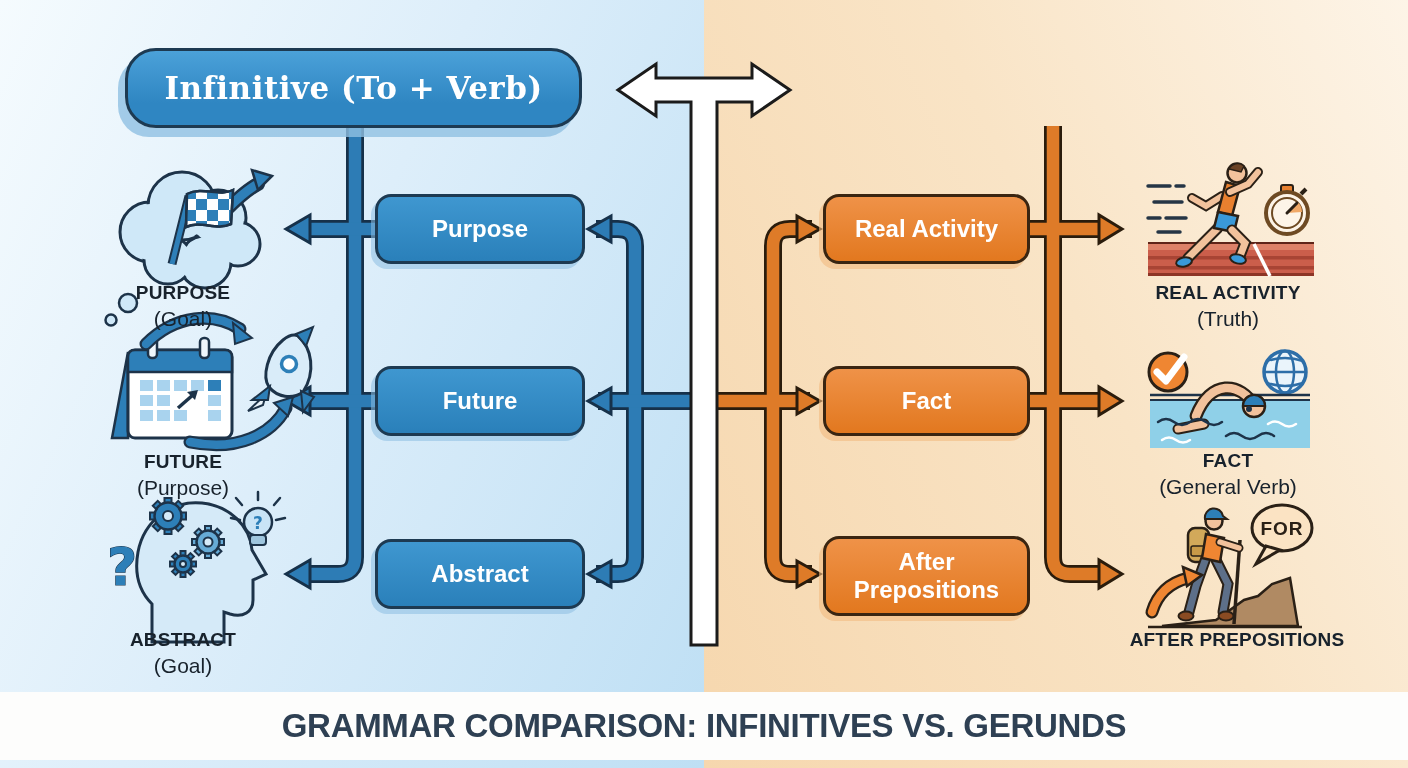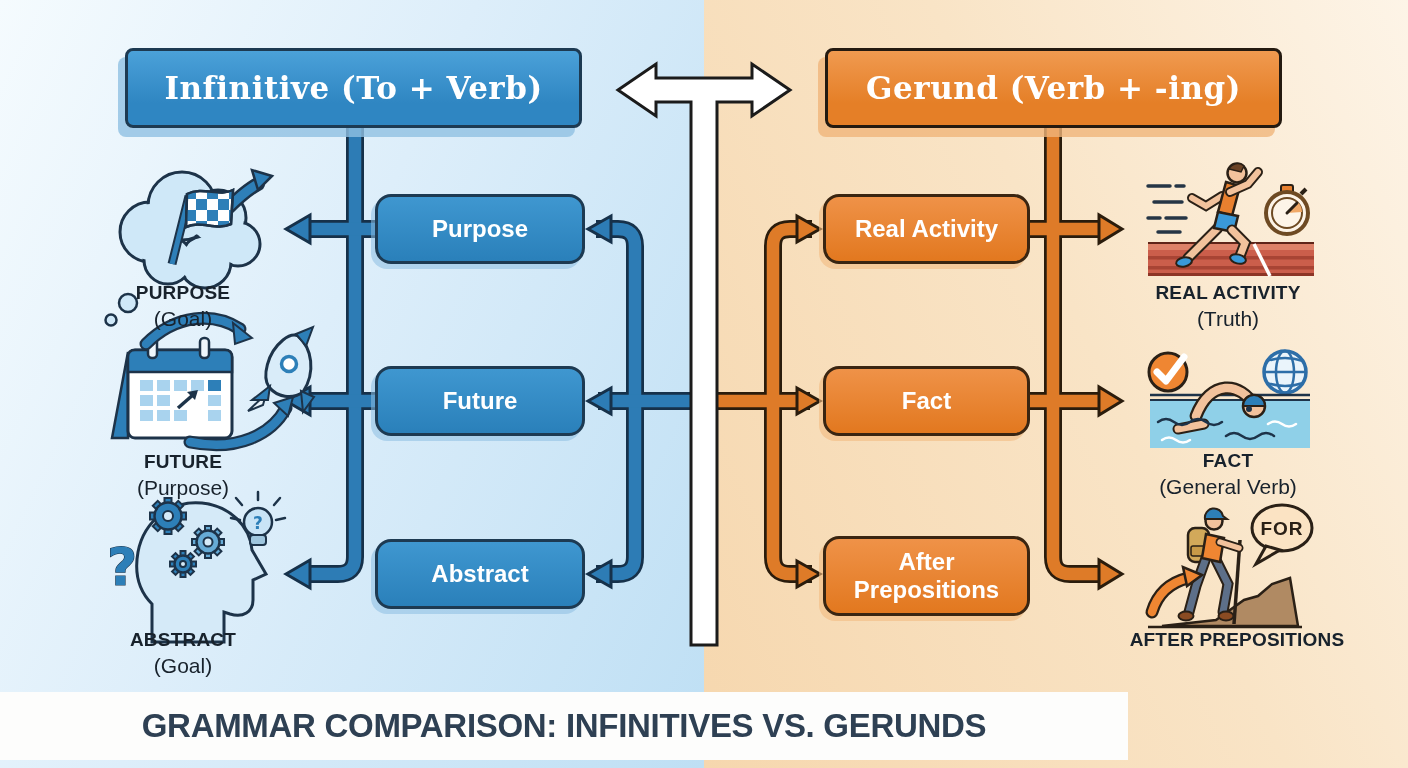--- a/index.html
+++ b/index.html
@@ -5,21 +5,21 @@
   html,body{margin:0;padding:0;background:#ffffff;}
   .stage{position:relative;width:1408px;height:768px;overflow:hidden;
          font-family:"Liberation Sans","DejaVu Sans",sans-serif;}
   .bg-left{position:absolute;left:0;top:0;width:704px;height:768px;
            background:linear-gradient(115deg,#f5fbfe 0%,#ddeefa 45%,#bedff4 100%);}
   .bg-right{position:absolute;left:704px;top:0;width:704px;height:768px;
             background:linear-gradient(245deg,#fdf4e7 0%,#f9e4c6 45%,#f6d7ae 100%);}
   svg.art{position:absolute;left:0;top:0;}
 
   .hdr{position:absolute;display:flex;align-items:center;justify-content:center;
-       border-radius:8px;color:#ffffff;font-family:"DejaVu Serif",serif;
+       border-radius:31px;color:#ffffff;font-family:"DejaVu Serif",serif;
        font-weight:700;font-size:31px;letter-spacing:.5px;text-align:center;}
   .hdr-blue{left:125px;top:48px;width:451px;height:74px;
             background:linear-gradient(#4ba1d9 0%,#2f86c2 70%);
             border:3.5px solid #1d3a52;box-shadow:-7px 9px 0 rgba(144,192,226,.8);}
   .hdr-orange{left:825px;top:48px;width:451px;height:74px;
               background:linear-gradient(#f09a50 0%,#e57f27 70%);
               border:3.5px solid #241a10;box-shadow:-7px 9px 0 rgba(240,181,122,.8);}
 
   .node{position:absolute;display:flex;align-items:center;justify-content:center;
         border-radius:16px;color:#ffffff;font-weight:700;font-size:24px;
@@ -28,21 +28,21 @@
              background:linear-gradient(#3f97d0,#2a80ba);
              border:3px solid #1d3a52;box-shadow:-4px 5px 0 rgba(140,190,225,.55);}
   .node-orange{left:823px;width:201px;height:64px;
                background:linear-gradient(#ef9248,#e2781f);
                border:3px solid #3a2511;box-shadow:-4px 5px 0 rgba(242,187,129,.6);}
 
   .cap{position:absolute;width:260px;text-align:center;color:#18222c;}
   .cap .l1{font-size:19px;font-weight:700;letter-spacing:.2px;}
   .cap .l2{font-size:21px;margin-top:3px;}
 
-  .caption-band{position:absolute;left:0;top:692px;width:1128px;height:68px;
+  .caption-band{position:absolute;left:0;top:692px;width:1408px;height:68px;
                 background:#fdfdfc;display:flex;align-items:center;justify-content:center;}
   .caption-band .t{font-size:33px;font-weight:700;color:#2e4053;letter-spacing:-.3px;}
 </style>
 </head>
 <body>
 
 <div class="stage">
   <div class="bg-left"></div>
   <div class="bg-right"></div>
 
@@ -331,23 +331,20 @@
       </g>
       <path d="M 1152,612 C 1158,592 1172,582 1188,578" fill="none" stroke="#2a2016" stroke-width="13" stroke-linecap="round"></path>
       <path d="M 1152,612 C 1158,592 1172,582 1188,578" fill="none" stroke="#ef8632" stroke-width="8.5" stroke-linecap="round"></path>
       <polygon points="1202,575 1183,567 1187,586" fill="#ef8632" stroke="#2a2016" stroke-width="2.5"></polygon>
     </g>
   </svg>
 
   <div class="hdr hdr-blue">
     <span>Infinitive (To + Verb)</span>
   </div>
-  <div class="hdr hdr-orange">
-    <span>Gerund (Verb + -ing)</span>
-  </div>
 
   <div class="node node-blue" style="top:194px;">
     <span>Purpose</span>
   </div>
   <div class="node node-blue" style="top:366px;">
     <span>Future</span>
   </div>
   <div class="node node-blue" style="top:539px;">
     <span>Abstract</span>
   </div>

